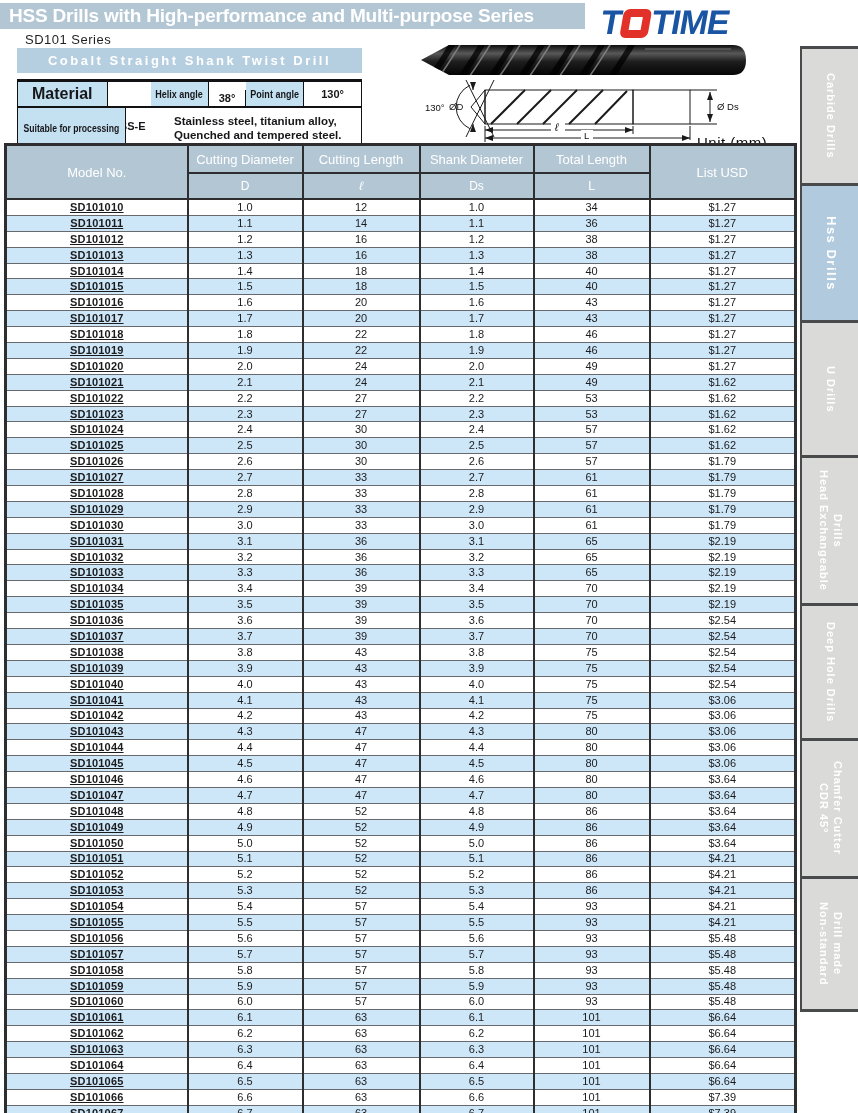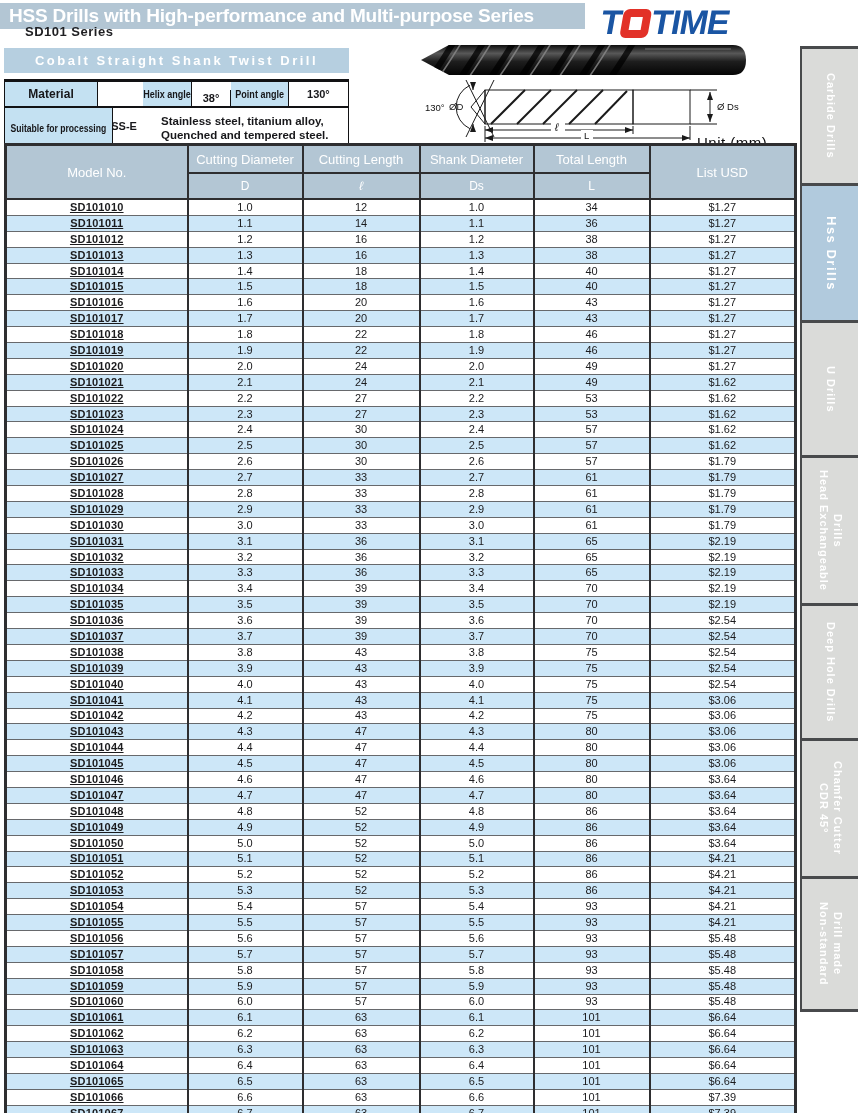--- a/index.html
+++ b/index.html
@@ -7,25 +7,25 @@
         font-family:"Liberation Sans",sans-serif;overflow:hidden;padding-left:48px;}
 
   
   .top-bar{position:absolute;left:0;top:3px;width:585px;height:26px;
            background:#b3c6d4;color:#fff;font-size:19px;font-weight:700;
            line-height:26px;padding-left:9px;letter-spacing:-0.2px;box-sizing:border-box;}
   .logo{position:absolute;left:601px;top:3px;height:38px;display:flex;align-items:center;
         transform:skewX(-10deg);color:#1a55a3;font-weight:800;font-size:34px;letter-spacing:-1px;}
   .logo-o{display:inline-block;width:12px;height:13px;border:8px solid #e23128;
           border-radius:6px;margin:0 2px 0 1px;transform:translateY(1px);}
-  .series-label{position:absolute;left:25px;top:24px;font-size:13px;font-weight:700;
+  .series-label{position:absolute;left:25px;top:32px;font-size:13px;font-weight:400;
                 color:#1f1f22;letter-spacing:0.5px;}
 
   
-  .spec{position:absolute;left:4px;top:48px;width:345px;}
+  .spec{position:absolute;left:17px;top:48px;width:345px;}
   .spec-title{height:25px;line-height:25px;background:#b6cfe0;color:#fff;text-align:center;
               font-size:13px;font-weight:700;letter-spacing:2.5px;}
   .spec-grid{margin-top:6px;border-top:3px solid #121214;border-bottom:3px solid #121214;
              border-left:1px solid #121214;border-right:1px solid #121214;}
   .spec-row1{display:flex;height:24px;border-bottom:2px solid #121214;}
   .spec-row2{display:flex;height:40px;}
   .spec-cell{box-sizing:border-box;display:flex;align-items:center;justify-content:center;
              font-size:11px;font-weight:700;color:#17171a;border-right:1px solid #121214;}
   .spec-cell:last-child{border-right:none;}
   .spec-label{background:#c4e1f2;}
@@ -72,23 +72,23 @@
     <span>T</span>
       <span class="logo-o"></span>
       <span>TIME</span>
   </div>
   <div class="series-label">SD101 Series</div>
 
   <div class="spec">
     <div class="spec-title">Cobalt Straight Shank Twist Drill</div>
     <div class="spec-grid">
       <div class="spec-row1">
-        <div class="spec-cell spec-label" style="width:99px;font-size:12px;">Material</div>
+        <div class="spec-cell spec-label" style="width:99px;font-size:16px;">Material</div>
         <div class="spec-cell" style="width:48px;margin-top:44px;">HSS-E</div>
-        <div class="spec-cell spec-label" style="width:49px;">
+        <div class="spec-cell spec-label" style="width:58px;">
             <span class="sqz">Helix angle</span>
           </div>
         <div class="spec-cell" style="width:41px;margin-top:8px;">38°</div>
         <div class="spec-cell spec-label" style="width:58px;">
             <span class="sqz">Point angle</span>
           </div>
         <div class="spec-cell" style="width:63px;">130°</div>
       </div>
       <div class="spec-row2">
         <div class="spec-cell spec-label" style="width:108px;font-size:10.5px;">

